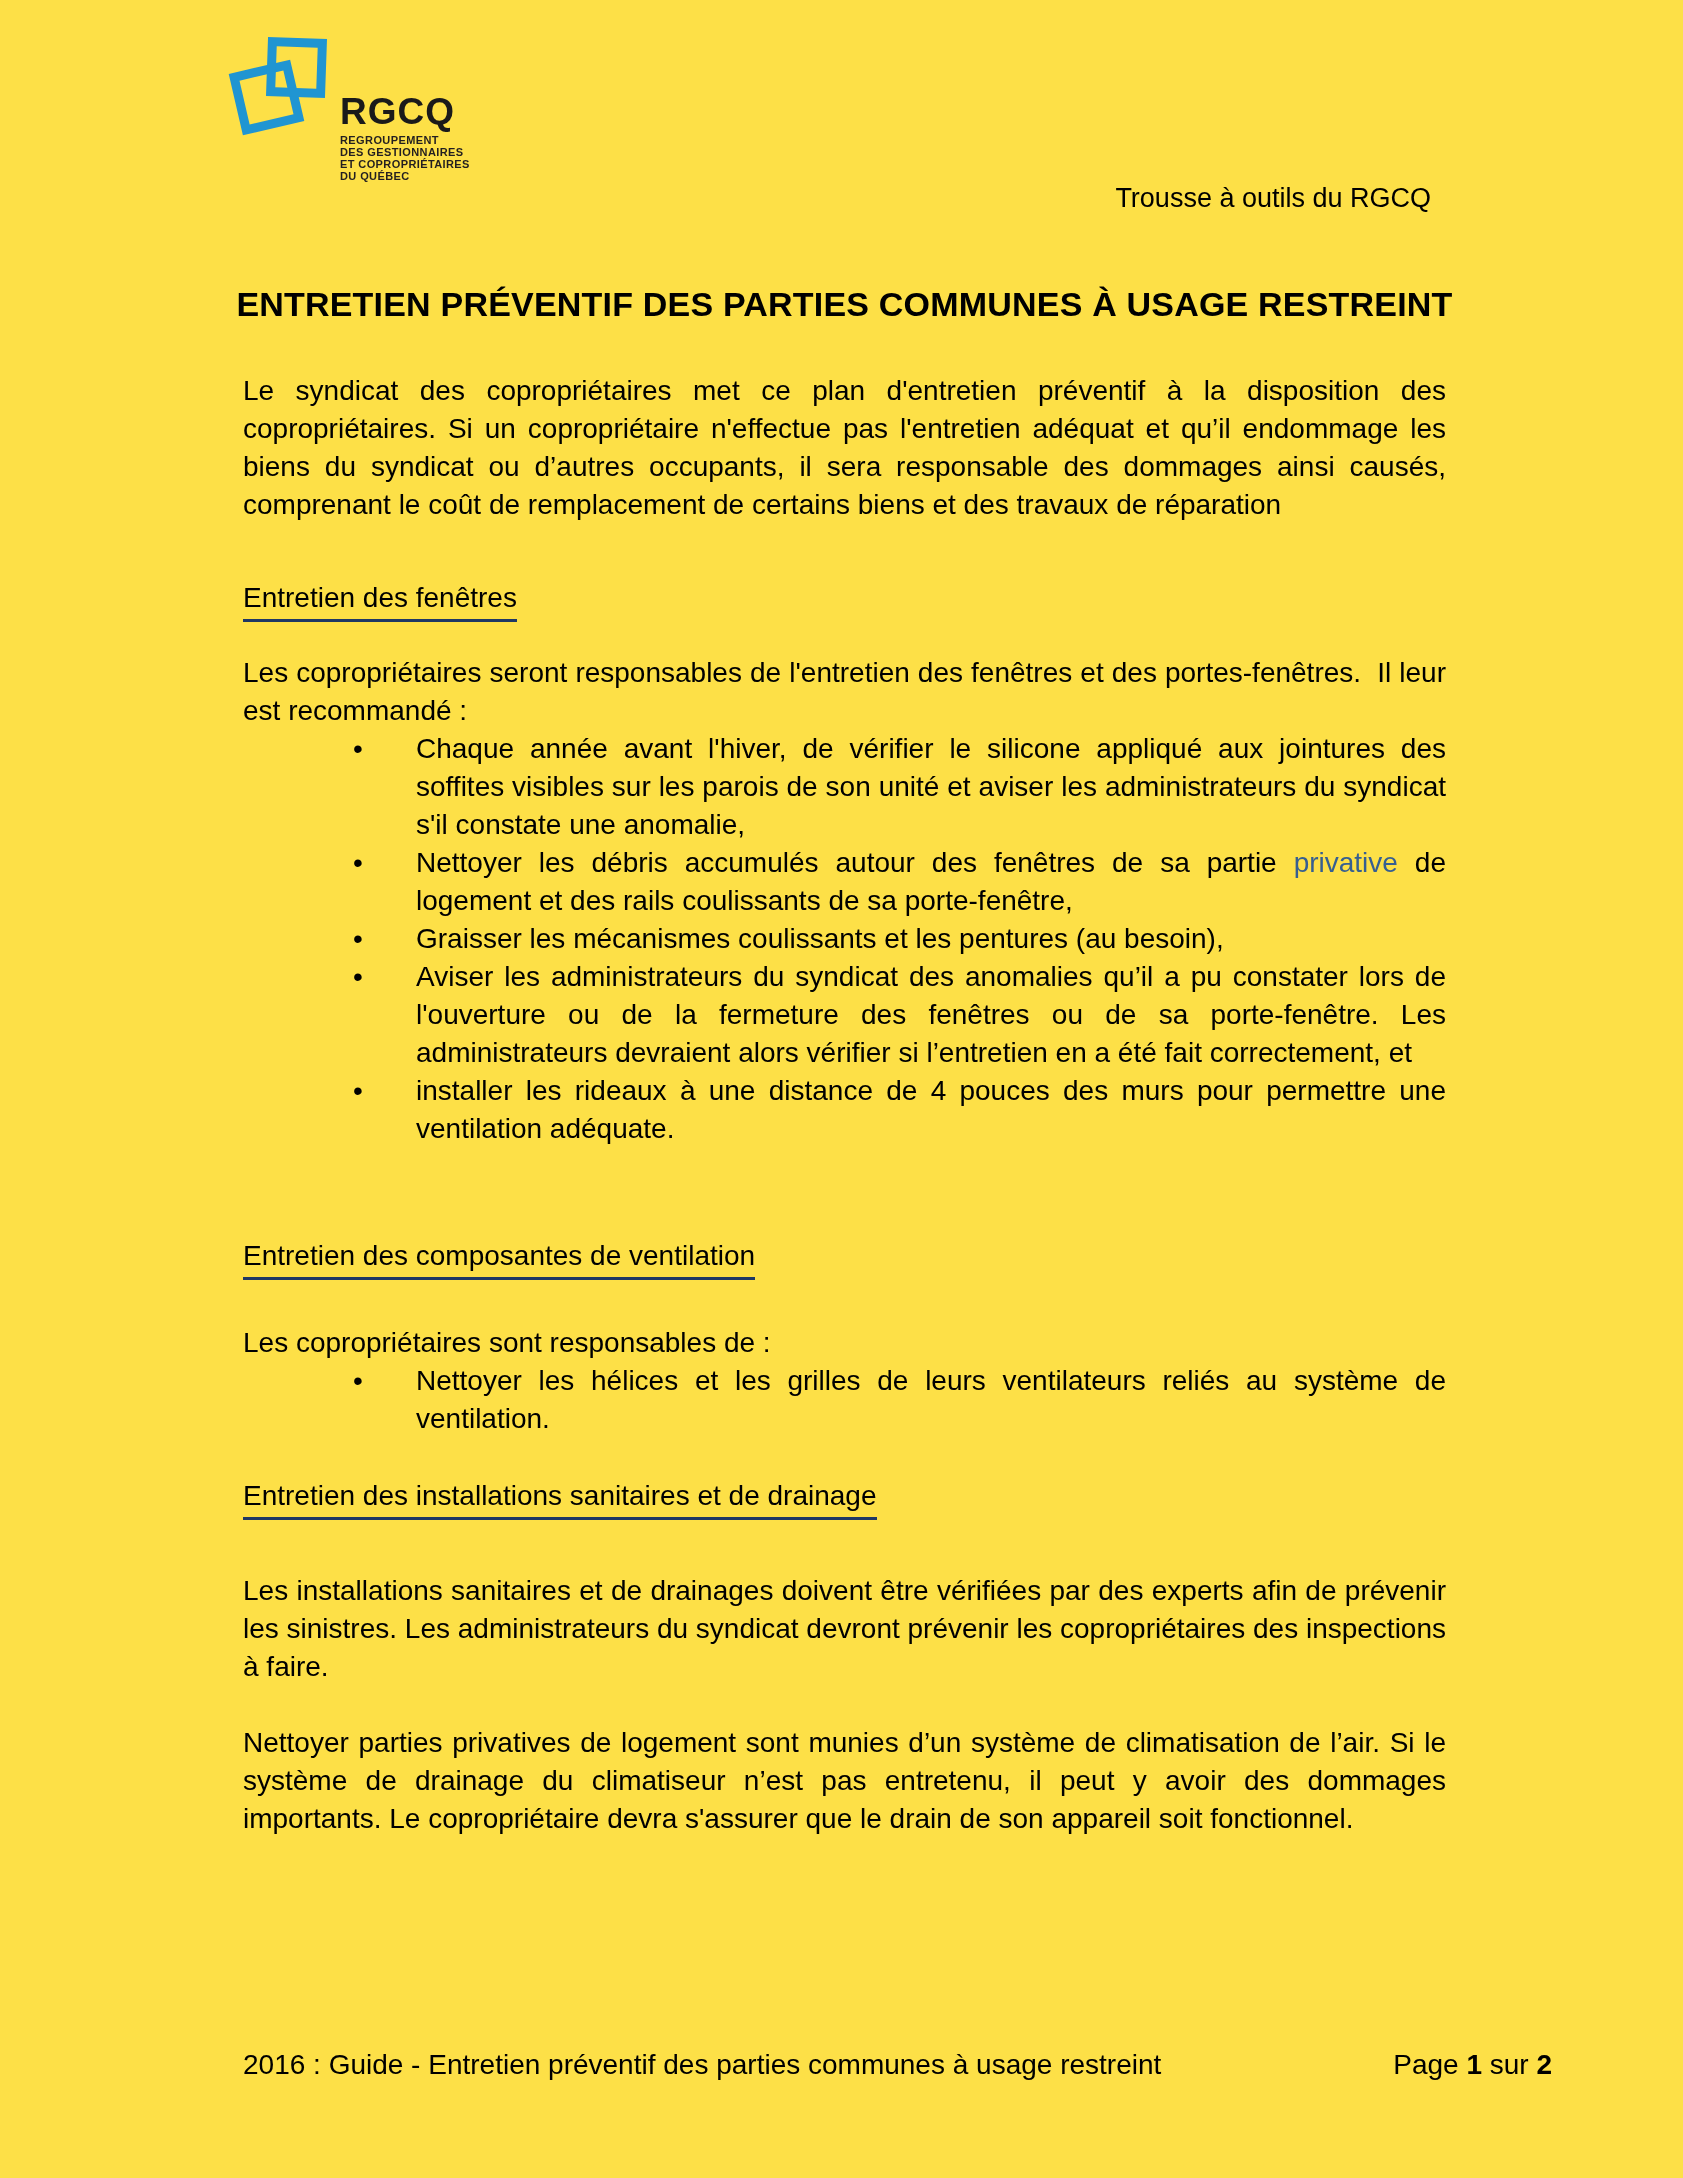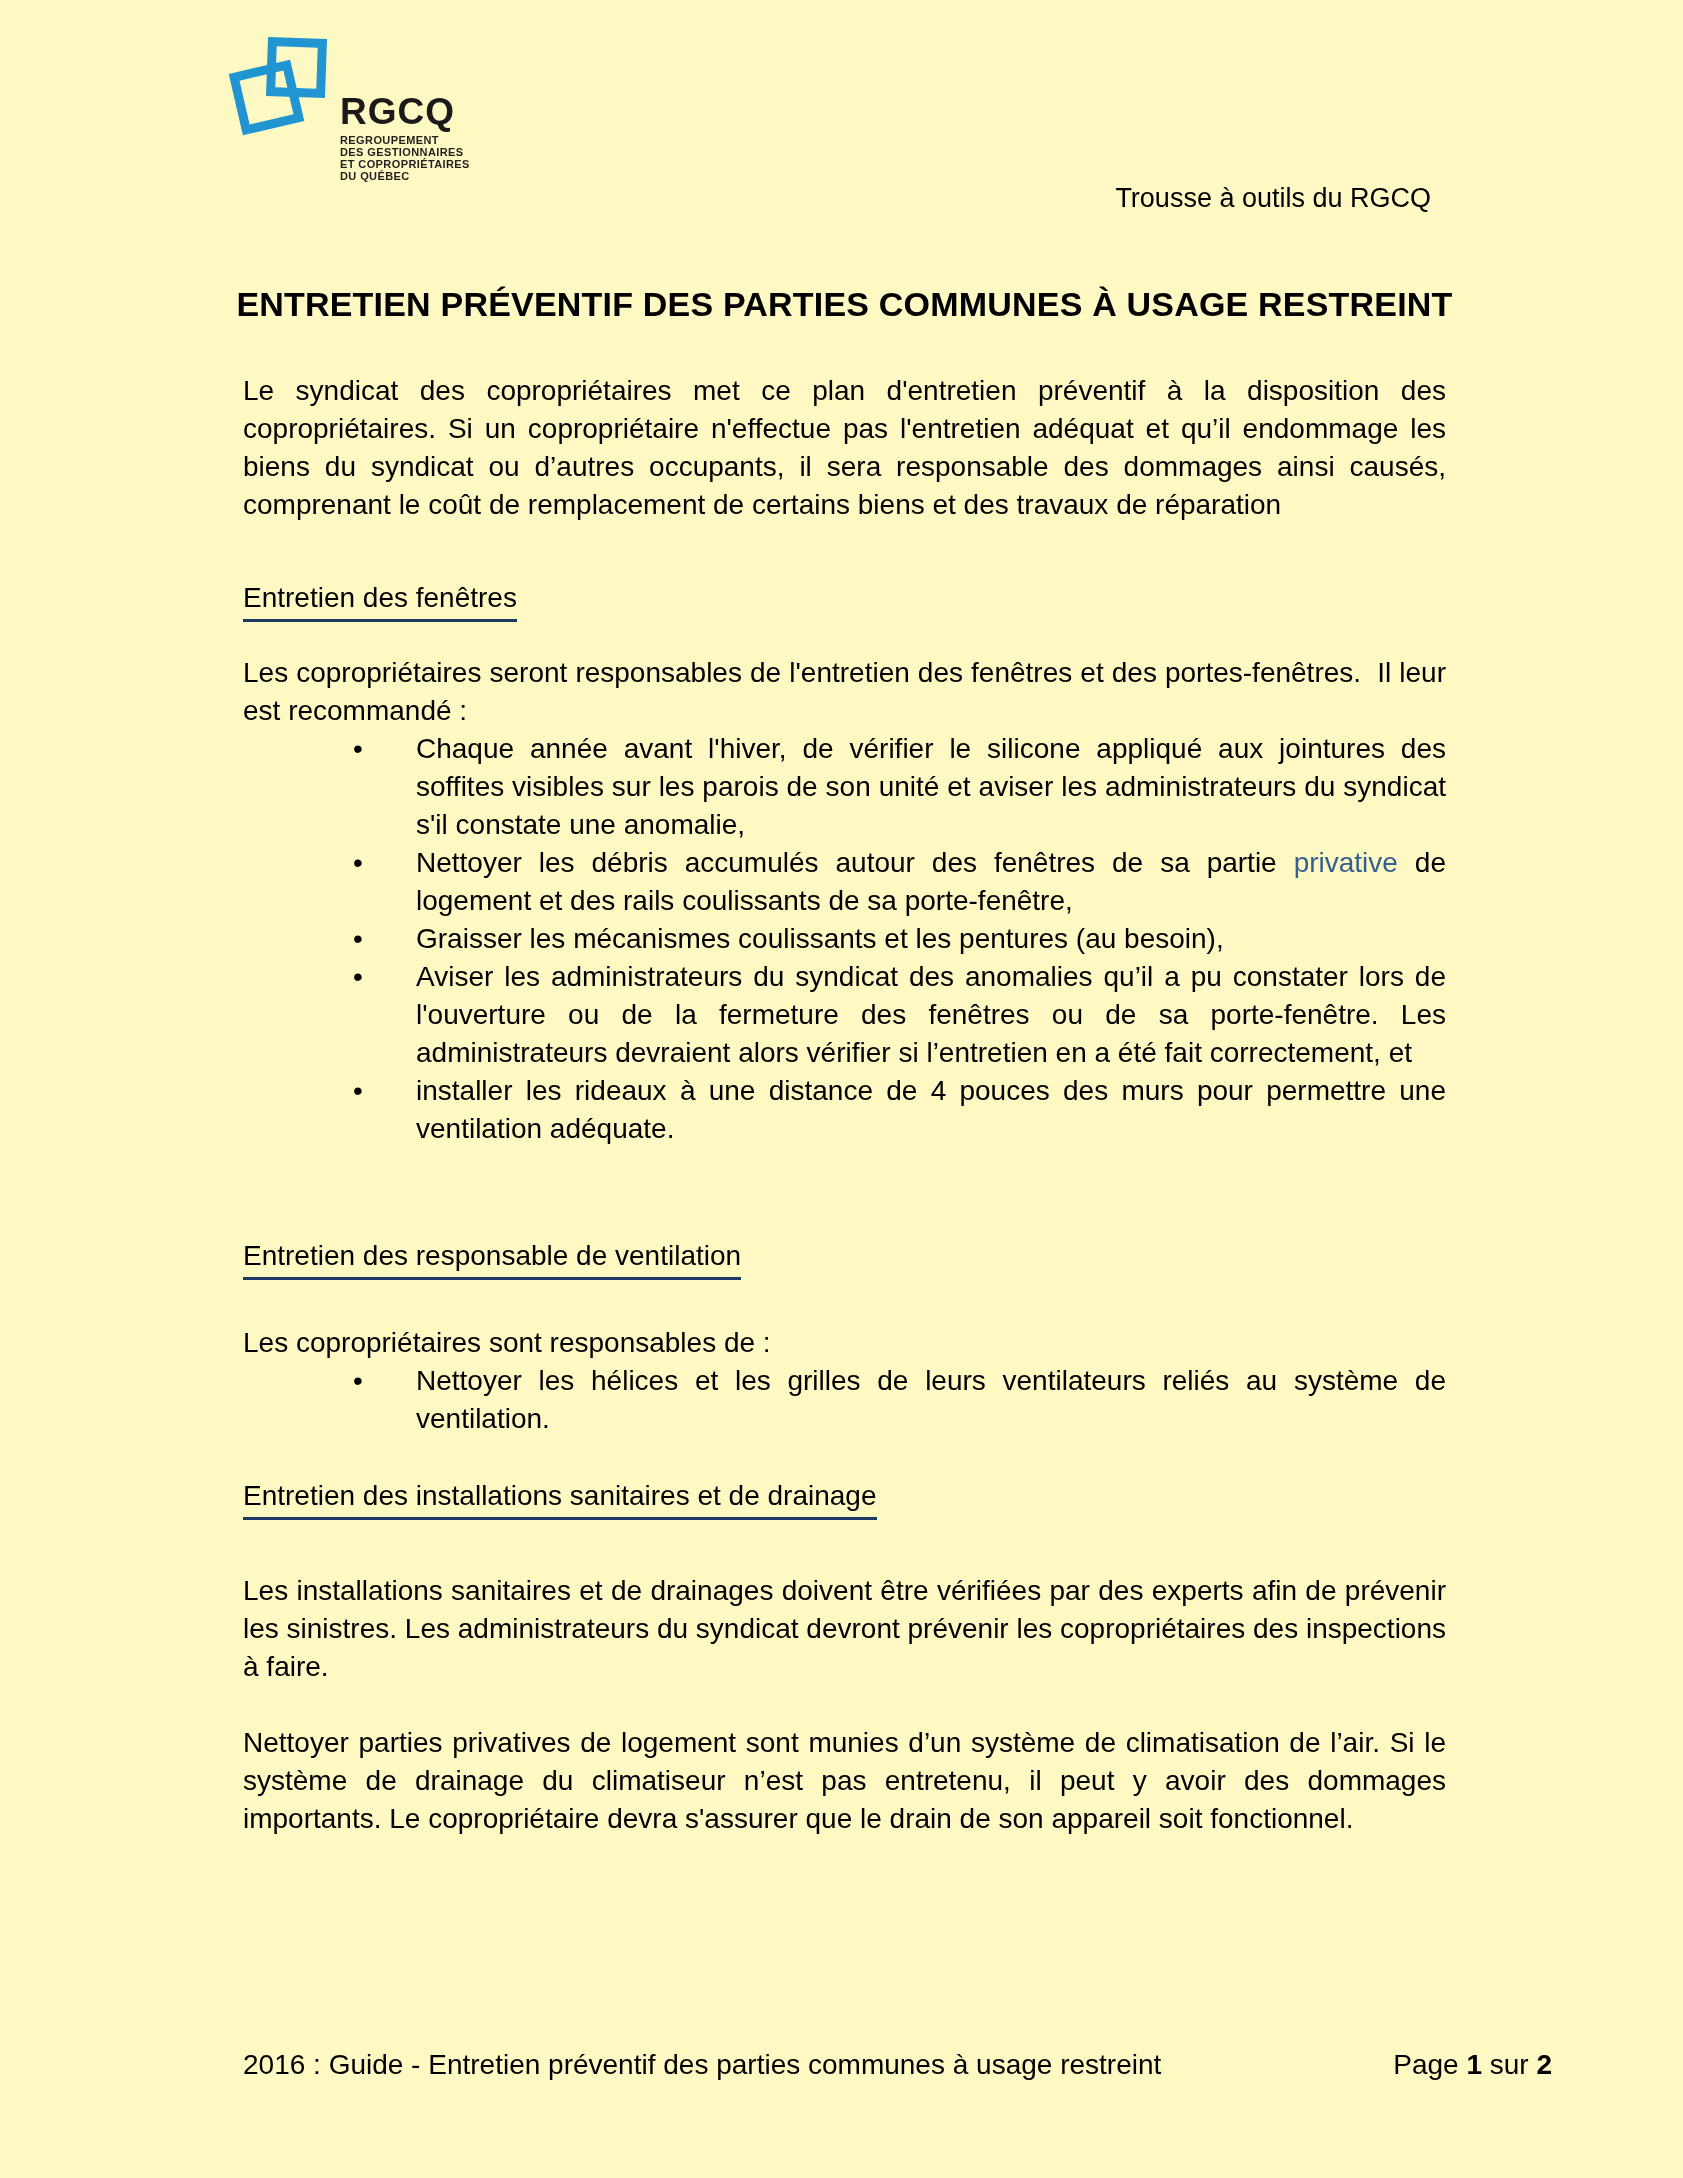--- a/index.html
+++ b/index.html
@@ -6,21 +6,21 @@
     --logo-blue:#2095D2;
     --underline-navy:#1F3864;
     --highlight-blue:#365F91;
     --text-black:#000000;
   }
   *{margin:0;padding:0;box-sizing:border-box;}
   html,body{background:#e8e8e8;}
   .page{
     position:relative;
     width:1683px;height:2178px;
-    background:#fef9c3;
+    background:#fde047;
     font-family:"Liberation Sans",sans-serif;
     color:var(--text-black);
     overflow:hidden;
   }
   
   .logo{position:absolute;left:235px;top:36px;display:flex;align-items:flex-start;}
   .logo-mark{position:relative;width:99px;height:99px;flex:0 0 auto;}
   .logo-sq{position:absolute;border:9px solid var(--logo-blue);background:transparent;}
   .sq-front{left:32px;top:2px;width:59px;height:59px;transform:rotate(2deg);}
   .sq-back{left:0px;top:30px;width:63px;height:63px;transform:rotate(-13deg);}
@@ -107,21 +107,21 @@
     <p class="para sec-intro">Les copropriétaires seront responsables de l'entretien des fenêtres et des portes-fenêtres.&nbsp; Il leur est recommandé :</p>
     <ul class="blist">
       <li><span>Chaque année avant l'hiver, de vérifier le silicone appliqué aux jointures des soffites visibles sur les parois de son unité et aviser les administrateurs du syndicat s'il constate une anomalie,</span></li>
       <li><span>Nettoyer les débris accumulés autour des fenêtres de sa partie </span><span class="hl">privative</span><span> de logement et des rails coulissants de sa porte-fenêtre,</span></li>
       <li><span>Graisser les mécanismes coulissants et les pentures (au besoin),</span></li>
       <li><span>Aviser les administrateurs du syndicat des anomalies qu’il a pu constater lors de l'ouverture ou de la fermeture des fenêtres ou de sa porte-fenêtre. Les administrateurs devraient alors vérifier si l’entretien en a été fait correctement, et</span></li>
       <li><span>installer les rideaux à une distance de 4 pouces des murs pour permettre une ventilation adéquate.</span></li>
     </ul>
 
     <div class="section-heading mt-h2">
-      <span class="hd">Entretien des responsable de ventilation</span>
+      <span class="hd">Entretien des composantes de ventilation</span>
     </div>
     <p class="para mt-s2intro">Les copropriétaires sont responsables de :</p>
     <ul class="blist">
       <li><span>Nettoyer les hélices et les grilles de leurs ventilateurs reliés au système de ventilation.</span></li>
     </ul>
 
     <div class="section-heading mt-h3">
       <span class="hd">Entretien des installations sanitaires et de drainage</span>
     </div>
     <p class="para mt-p3a">Les installations sanitaires et de drainages doivent être vérifiées par des experts afin de prévenir les sinistres. Les administrateurs du syndicat devront prévenir les copropriétaires des inspections à faire.</p>

